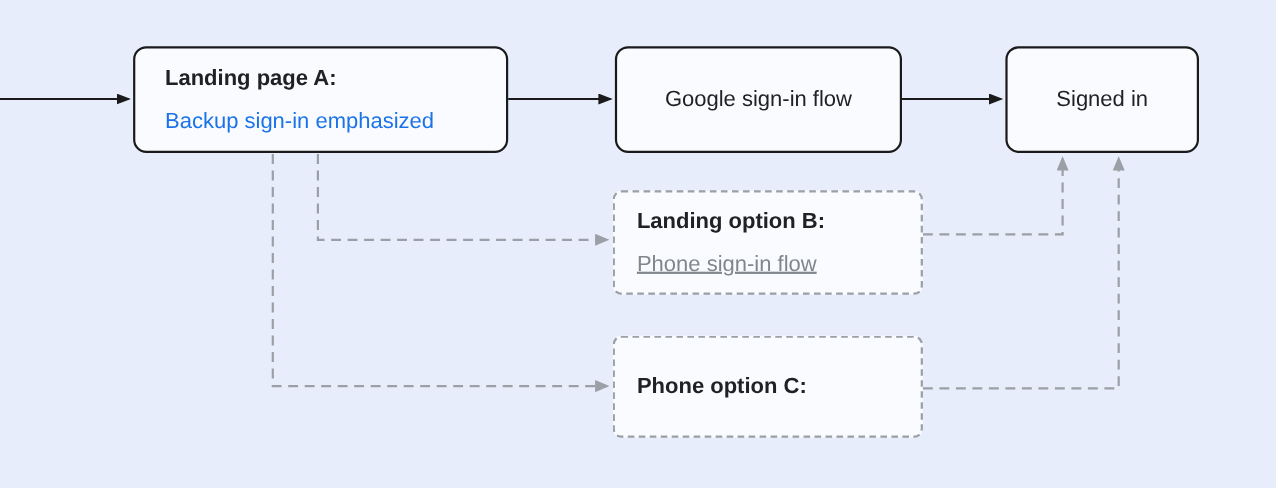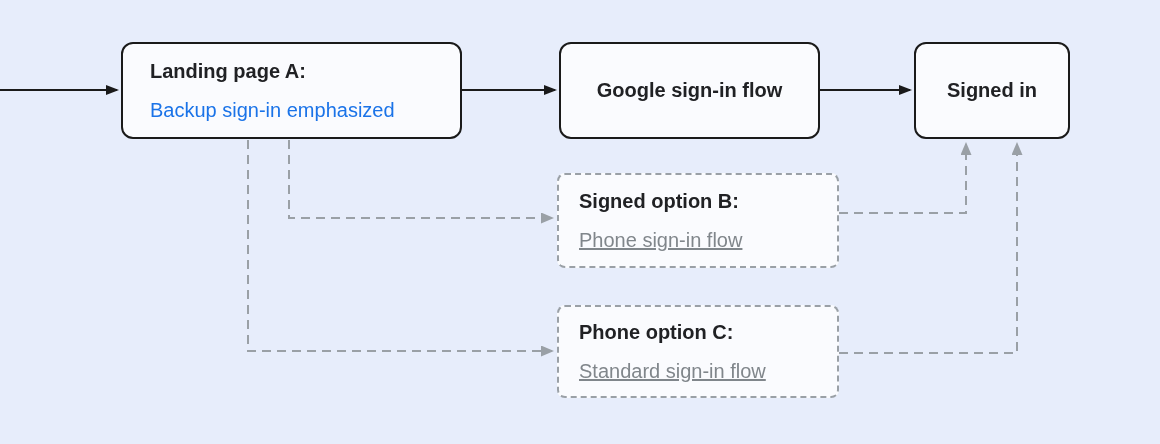--- a/index.html
+++ b/index.html
@@ -58,27 +58,27 @@
     flex-direction: column;
     justify-content: center;
     line-height: 39px;
   }
   .center {
     display: flex;
     align-items: center;
     justify-content: center;
   }
   .title { font-weight: 700; }
-  .label { font-weight: 700; }
+  .label { font-weight: 400; }
   .subtitle-blue { color: var(--accent-blue, #1a73e8); }
   .subtitle-gray { color: var(--muted-text, #80868b); text-decoration: underline; }
 
   #node-landing-a  { left: 121px; top: 42px;  width: 341px; height: 97px; padding-left: 27px; }
   #node-google     { left: 559px; top: 42px;  width: 261px; height: 97px; }
-  #node-signed-in  { left: 914px; top: 42px;  width: 156px; height: 97px; }
+  #node-signed-in  { left: 914px; top: 42px;  width: 176px; height: 97px; }
   #node-backup-b   { left: 557px; top: 173px; width: 282px; height: 95px; padding-left: 20px; }
   #node-backup-c   { left: 557px; top: 305px; width: 282px; height: 93px; padding-left: 20px; }
 </style>
 </head>
 <body>
 
 <div class="canvas">
 
   <svg class="connectors" viewBox="0 0 1160 444" xmlns="http://www.w3.org/2000/svg">
     <defs>
@@ -107,22 +107,21 @@
 
   <div id="node-google" class="node solid center">
     <span class="label">Google sign-in flow</span>
   </div>
 
   <div id="node-signed-in" class="node solid center">
     <span class="label">Signed in</span>
   </div>
 
   <div id="node-backup-b" class="node dashed two-line">
-    <span class="title">Signed option B:</span>
+    <span class="title">Landing option B:</span>
     <span class="subtitle-gray">Phone sign-in flow</span>
   </div>
 
   <div id="node-backup-c" class="node dashed two-line">
     <span class="title">Phone option C:</span>
-    <span class="subtitle-gray">Standard sign-in flow</span>
   </div>
 
 </div>
 
 </body></html>

